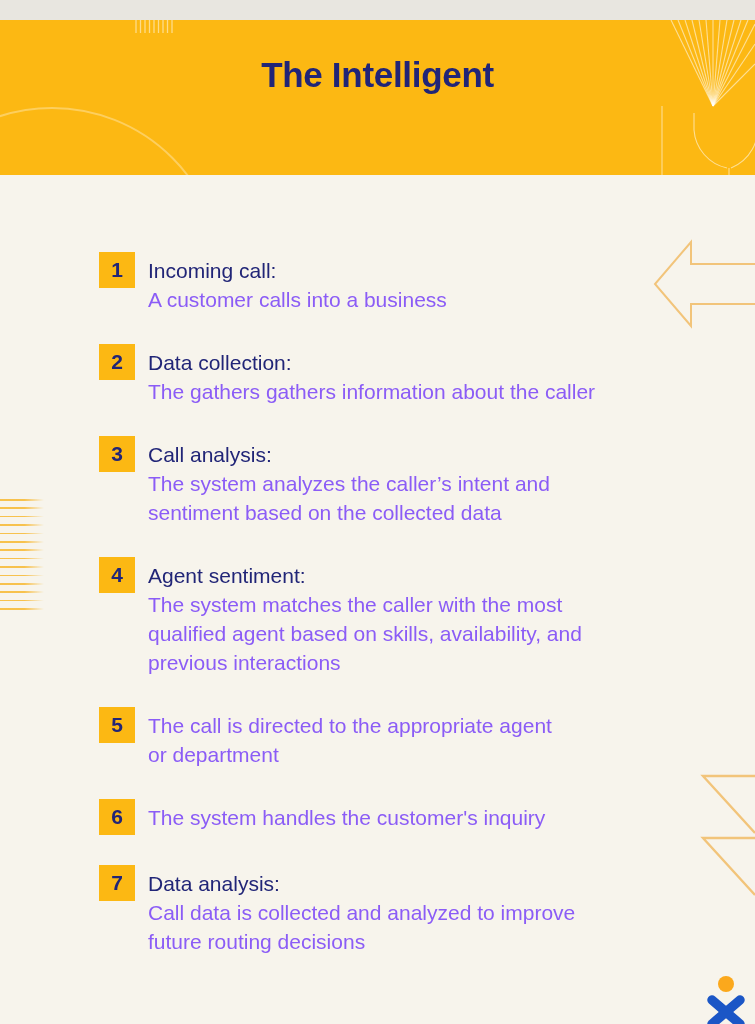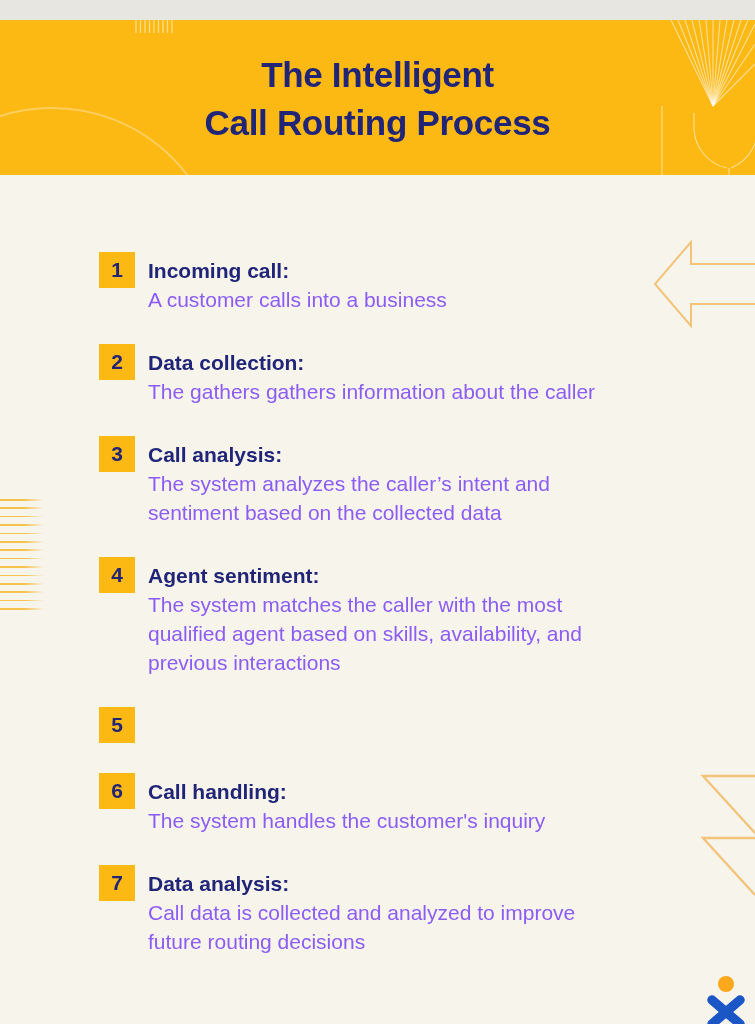--- a/index.html
+++ b/index.html
@@ -95,21 +95,21 @@
     display: flex;
     align-items: center;
     justify-content: center;
     margin-right: 13px;
   }
   .step-text { max-width: 560px; padding-top: 4px; }
   .step-heading {
     color: #212577;
     font-size: 21px;
     line-height: 29px;
-    font-weight: bold;
+    font-weight: normal;
   }
   .step-desc {
     color: #8b5cf6;
     font-size: 21px;
     line-height: 29px;
     white-space: pre-line;
   }
 
   
   .logo {
@@ -161,21 +161,20 @@
         <line x1="713" y1="86" x2="755" y2="4"></line>
           <line x1="713" y1="86" x2="755" y2="24"></line>
         <line x1="713" y1="86" x2="755" y2="44"></line>
         <path d="M 694 93 L 694 110 A 42 42 0 0 0 727 148"></path>
         <path d="M 757 102 A 42 42 0 0 1 731 148"></path>
         <line x1="729" y1="148" x2="729" y2="155"></line>
       </g>
     </svg>
     <div class="title">
       <div>The Intelligent</div>
-      <div>Call Routing Process</div>
     </div>
   </div>
 
   <svg class="body-decor" width="755" height="1024" viewBox="0 0 755 1024">
 
     <path d="M 755 244 H 691 V 222 L 655 264 L 691 306 V 284 H 755" fill="none" stroke="#F2C47A" stroke-width="2"></path>
 
     <g fill="none" stroke="#F2C47A" stroke-width="2.4">
       <path d="M 755 756 L 703 756 L 755 813"></path>
       <path d="M 755 818 L 703 818 L 755 875"></path>
@@ -217,27 +216,28 @@
         <div class="step-heading">Agent sentiment:</div>
         <div class="step-desc">The system matches the caller with the most
 qualified agent based on skills, availability, and
 previous interactions</div>
       </div>
     </div>
 
     <div class="step">
       <div class="badge">5</div>
       <div class="step-text">
+        <div class="step-desc">The call is directed to the appropriate agent
+or department</div>
       </div>
     </div>
 
     <div class="step">
       <div class="badge">6</div>
       <div class="step-text">
-        <div class="step-heading">Call handling:</div>
         <div class="step-desc">The system handles the customer's inquiry</div>
       </div>
     </div>
 
     <div class="step">
       <div class="badge">7</div>
       <div class="step-text">
         <div class="step-heading">Data analysis:</div>
         <div class="step-desc">Call data is collected and analyzed to improve
 future routing decisions</div>

